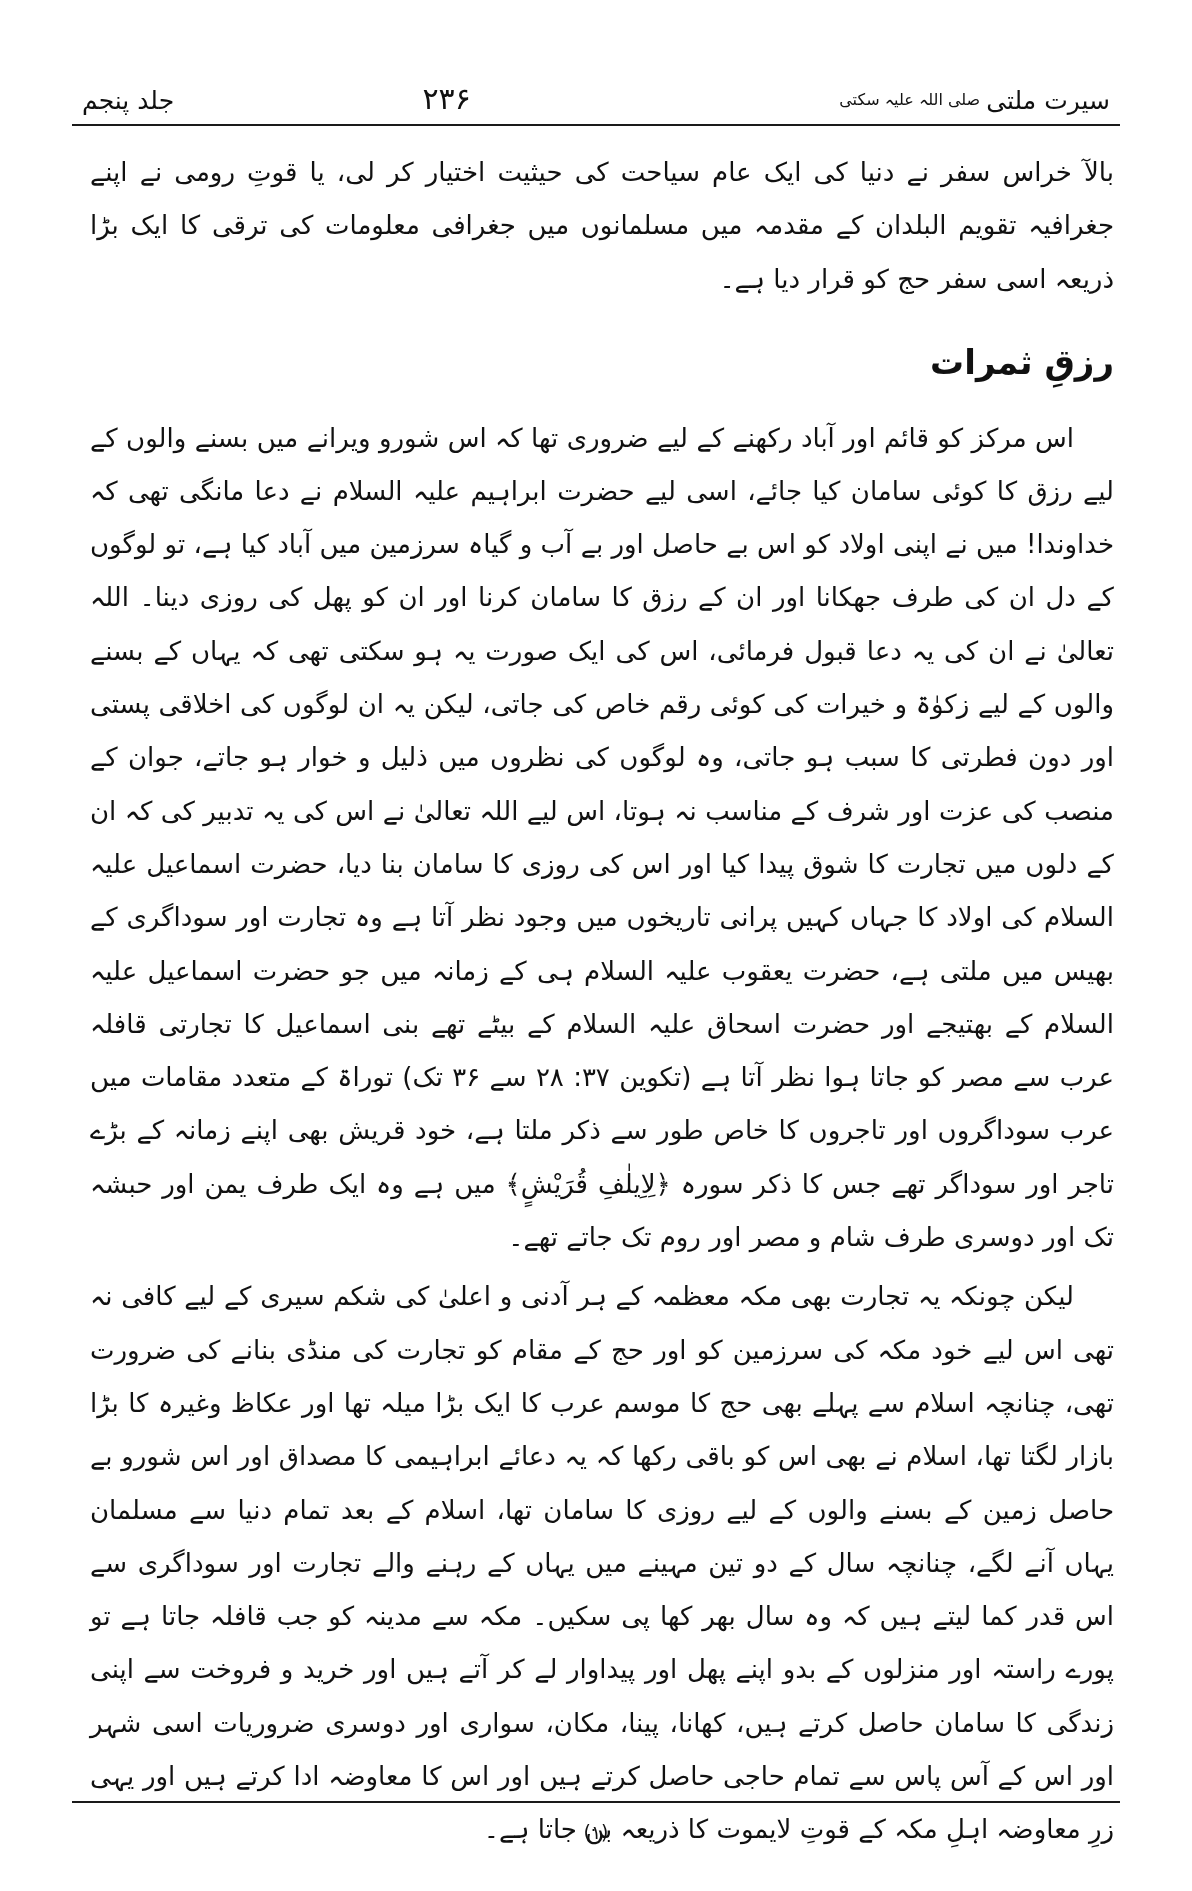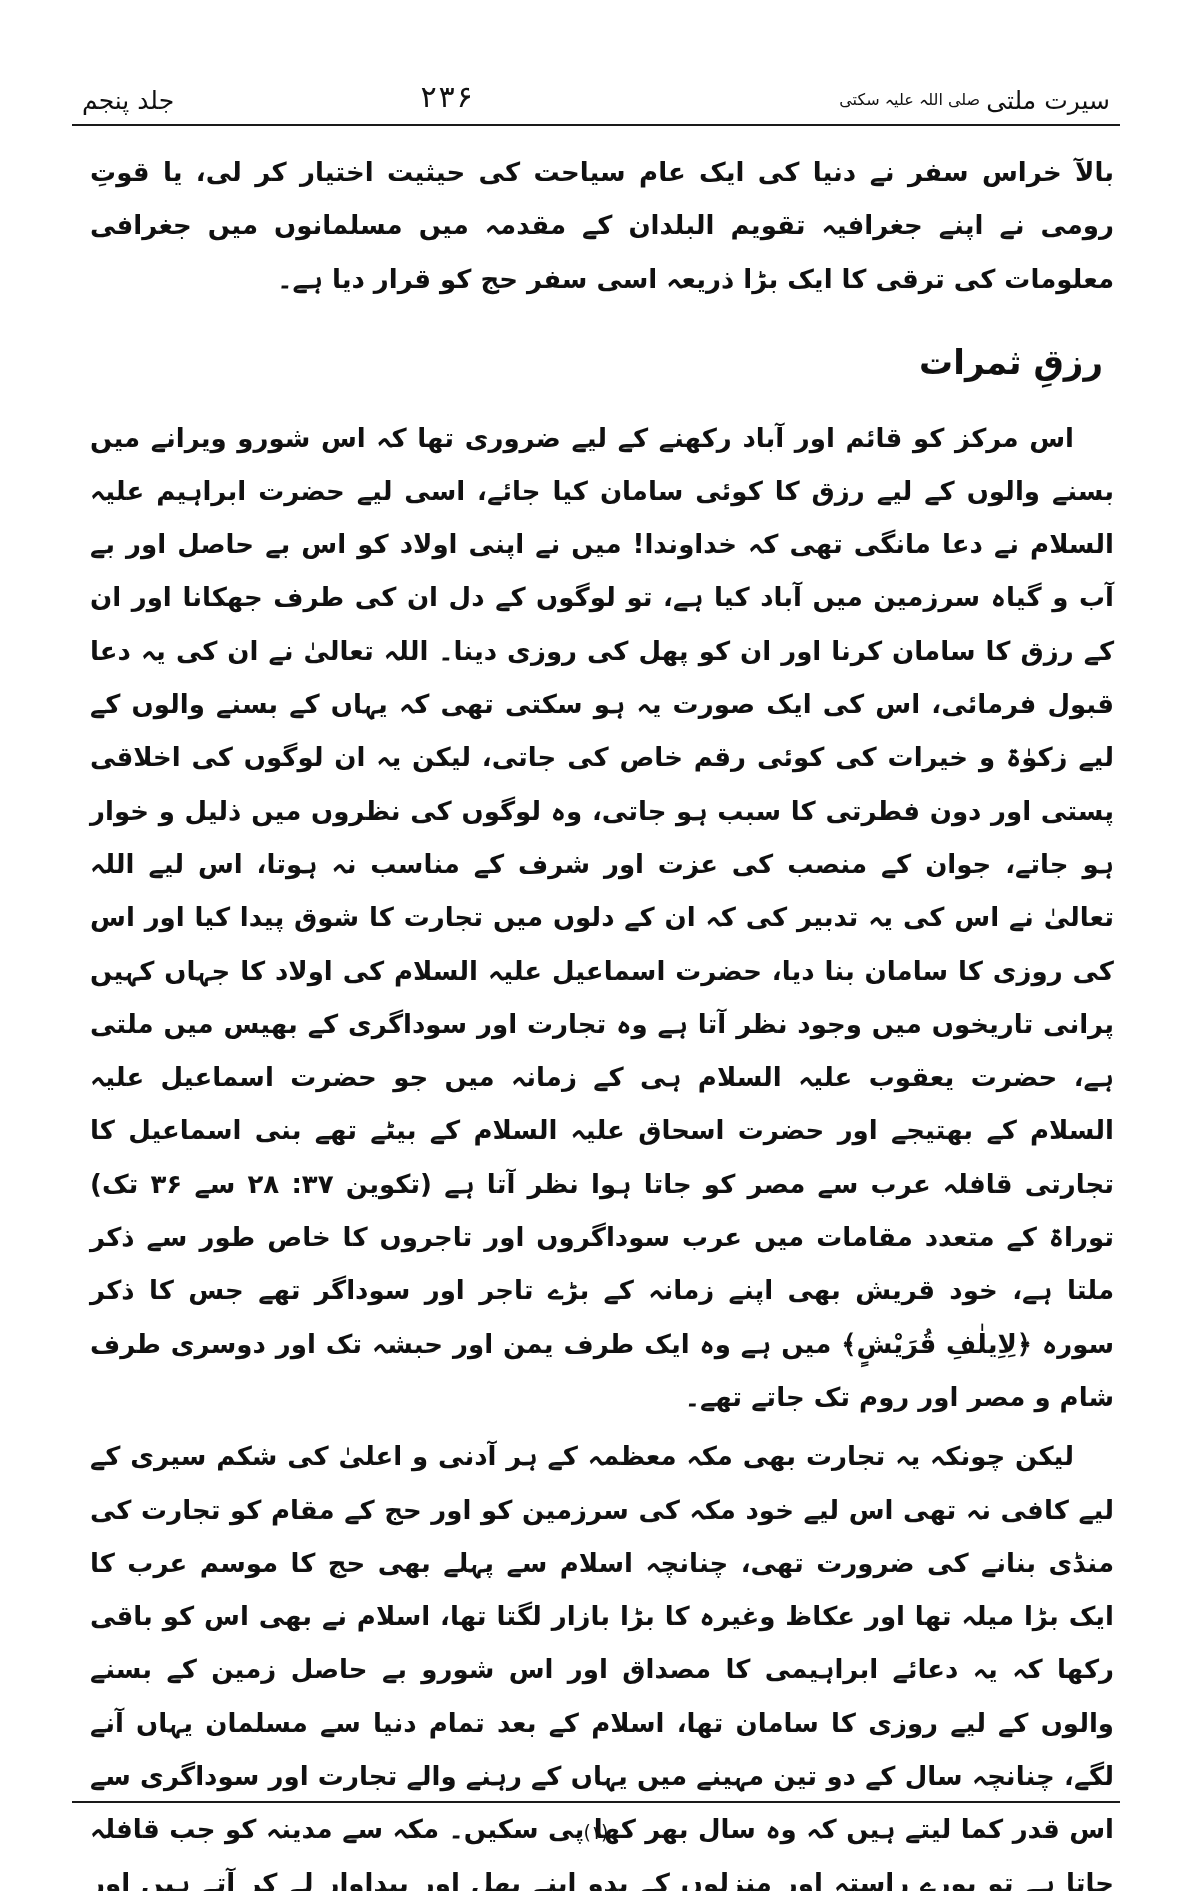--- a/index.html
+++ b/index.html
@@ -47,21 +47,20 @@
   }
   .honorific {
     font-size: 16px;
     position: relative;
     top: -4px;
   }
   .page-number {
     font-size: 30px;
     letter-spacing: 2px;
     transform: translateX(-60px);
-    font-family: Liberation Mono, monospace;
   }
 
   .rule {
     border: none;
     border-top: 2px solid #1a1a1a;
     margin: 8px 0 20px 0;
   }
   .rule-bottom {
     border: none;
     border-top: 2px solid #1a1a1a;
@@ -74,31 +73,30 @@
     direction: rtl;
     text-align: justify;
     text-align-last: right;
     font-size: 26px;
     line-height: 2.05;
     padding: 0 6px;
   }
   .para {
     margin: 0 0 6px 12px;
     text-indent: 40px;
-    font-weight: bold;
   }
   .para.no-indent {
     text-indent: 0;
   }
 
   .section-heading {
     direction: rtl;
     text-align: right;
     font-size: 34px;
-    margin: 22px 11px 14px 0;
+    margin: 22px 0 14px 0;
     letter-spacing: 1px;
   }
 
   
   .footnote {
     direction: rtl;
     font-size: 21px;
     line-height: 1.6;
     text-align: center;
     padding: 0 6px;

